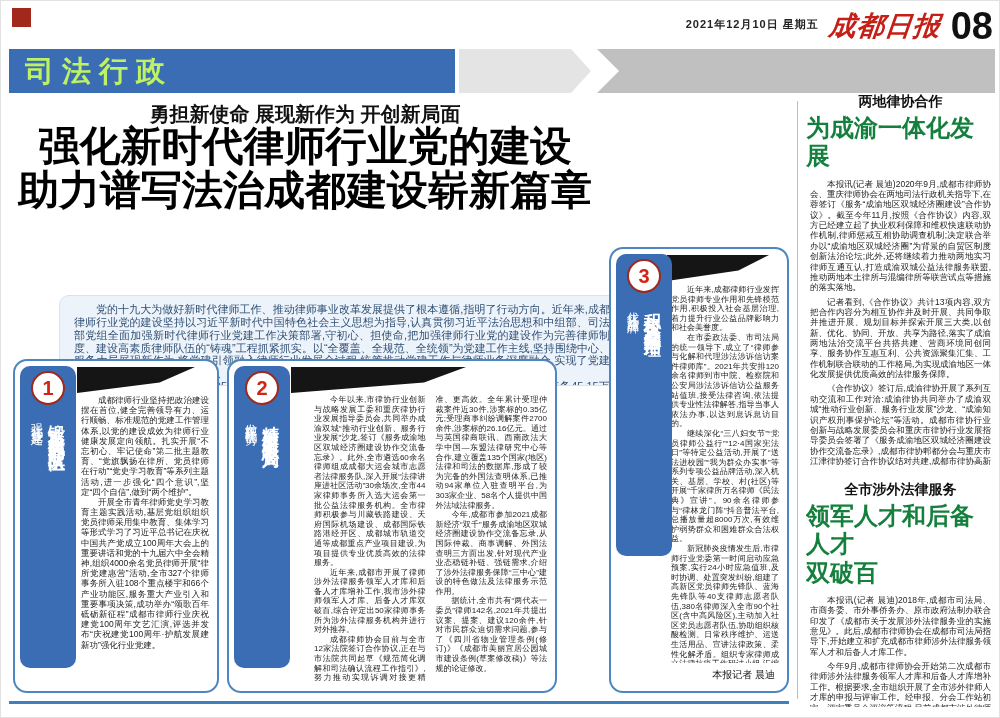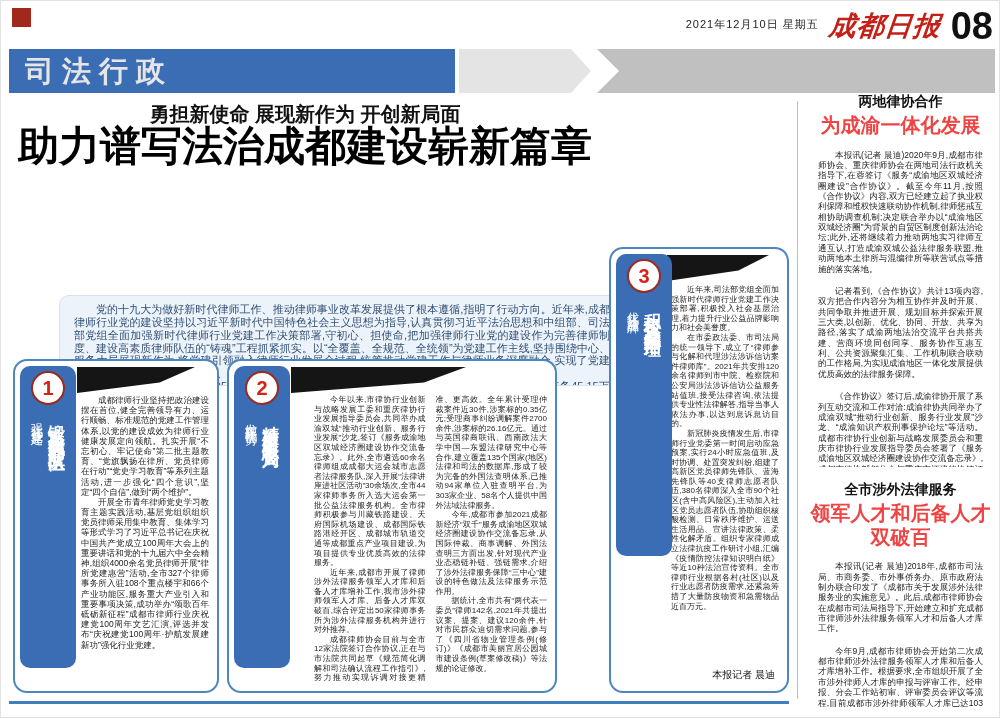--- a/index.html
+++ b/index.html
@@ -2,27 +2,27 @@
 <html><head>
 <meta charset="utf-8">
 <style>
   html,body{margin:0;padding:0;background:#f2f2f2;}
   .page{position:relative;width:1000px;height:718px;background:#ffffff;margin:0 auto;
         font-family:"Liberation Sans",sans-serif;overflow:hidden;border:1px solid #e2e2e2;box-sizing:border-box;}
 
   
   .corner-mark{position:absolute;left:11px;top:7px;width:19px;height:19px;background:#a1281b;}
   .masthead{position:absolute;top:6px;right:6px;display:flex;align-items:center;gap:10px;}
-  .dateline{font-size:11px;color:#222;letter-spacing:1px;padding-bottom:4px;}
+  .dateline{font-size:11px;color:#222;letter-spacing:1px;padding-bottom:4px;font-weight:bold;}
   .paper-logo{font-family:"Liberation Serif",serif;font-style:italic;font-weight:bold;
               font-size:27px;color:#c52017;transform:skewX(-6deg);letter-spacing:1px;}
   .page-number{font-size:38px;font-weight:bold;color:#111;line-height:1;text-align:center;}
 
   
-  .banner{position:absolute;left:8px;top:48px;height:44px;width:446px;background:#3a6db4;color:#e5e5e5;
+  .banner{position:absolute;left:8px;top:48px;height:44px;width:446px;background:#3a6db4;color:#bef264;
           font-size:29px;font-weight:bold;line-height:44px;padding-left:16px;letter-spacing:8px;box-sizing:border-box;}
   .banner-arrow1{position:absolute;left:458px;top:48px;width:132px;height:44px;background:#e4e4e4;
           clip-path:polygon(0 0,calc(100% - 20px) 0,100% 50%,calc(100% - 20px) 100%,0 100%);}
   .banner-arrow2{position:absolute;left:596px;top:48px;width:398px;height:44px;background:#c0c0c0;
           clip-path:polygon(0 0,100% 0,100% 100%,0 100%,22px 50%);}
 
   
   .kicker{position:absolute;left:4px;top:100px;width:600px;text-align:center;
           font-size:20px;font-weight:bold;color:#111;}
   .headline{position:absolute;left:4px;top:124px;width:600px;text-align:center;color:#000;
@@ -61,24 +61,24 @@
   #sec2 .boxtext{font-size:8px;column-count:2;column-gap:10px;column-fill:auto;margin-left:19px;}
   #sec3 .boxtext{left:60px;top:36px;bottom:28px;font-size:8px;}
   .byline{position:absolute;right:12px;bottom:9px;font-size:10px;font-weight:normal;color:#111;}
 
   
   .divider-v{position:absolute;left:796px;top:100px;height:598px;width:1px;background:#a8c2dc;}
   .sb-art{position:absolute;left:805px;width:189px;overflow:hidden;}
   #sbArt1{top:92px;height:374px;}
   #sbArt2{top:480px;height:226px;}
   .sb-kicker{text-align:center;font-size:14px;font-weight:bold;color:#111;margin:0 0 3px;}
-  .sb-title{text-align:center;font-size:20px;font-weight:bold;color:#ef4444;line-height:1.18;margin:0 0 8px;
+  .sb-title{text-align:left;font-size:24px;font-weight:bold;color:#15803d;line-height:1.18;margin:0 0 8px;
             font-family:"DejaVu Sans","Liberation Sans",sans-serif;}
   .sb-body{font-size:8.5px;line-height:1.22;text-align:justify;color:#1c1c1c;}
-  .sb-body p{margin:12px;text-indent:2em;}
+  .sb-body p{margin:4px;text-indent:2em;}
 
   .bottom-rule{position:absolute;left:8px;top:700px;width:780px;height:3px;background:#3f7fbe;}
 </style>
 </head>
 <body>
 
 <div class="page">
 
   <div class="corner-mark"></div>
   <div class="masthead">
@@ -86,20 +86,21 @@
     <span class="paper-logo">成都日报</span>
     <span class="page-number">08</span>
   </div>
 
   <div class="banner">司法行政</div>
   <div class="banner-arrow1"></div>
   <div class="banner-arrow2"></div>
 
   <div class="kicker">勇担新使命  展现新作为  开创新局面</div>
   <div class="headline">
+    <div>强化新时代律师行业党的建设</div>
     <div>助力谱写法治成都建设崭新篇章</div>
   </div>
 
   <div class="intro">
     <p>党的十九大为做好新时代律师工作、推动律师事业改革发展提供了根本遵循,指明了行动方向。近年来,成都律师行业党的建设坚持以习近平新时代中国特色社会主义思想为指导,认真贯彻习近平法治思想和中组部、司法部党组全面加强新时代律师行业党建工作决策部署,守初心、担使命,把加强律师行业党的建设作为完善律师制度、建设高素质律师队伍的“铸魂”工程抓紧抓实。以“全覆盖、全规范、全统领”为党建工作主线,坚持围绕中心、服务大局展现新作为,将党建引领融入律师行业发展全过程,统筹推动党建工作与律师业务深度融合,实现了党建工作与律师行业发展同频共振、互促共进,不断推动开创成都律师行业发展新局面。</p>
     <p>截至2021年底,全市共计955家律所,执业律师16691人,党员律师4452人,全年共办理各类法律事务45.15万件,为推动法治成都建设作出了积极贡献。</p>
   </div>
 
   <div class="sec" id="sec1">
     <div class="flag"></div>
@@ -137,22 +138,23 @@
   <div class="sec" id="sec3">
     <div class="flag"></div>
     <div class="strip">
       <div class="badge">3</div>
       <div class="vtitles">
         <span class="vt-main">积极投入社会基层治理</span>
         <span class="vt-sub">优化公益品牌</span>
       </div>
     </div>
     <div class="boxtext">
-      <p>近年来,司法部党组全面加强新时代律师行业党建工作决策部署,积极投入社会基层治理,着力提升行业公益品牌影响力和社会美誉度。</p>
+      <p>近年来,成都律师行业发挥党员律师专业作用和先锋模范作用,积极投入社会基层治理,着力提升行业公益品牌影响力和社会美誉度。</p>
       <p>在市委政法委、市司法局的统一领导下,成立了“律师参与化解和代理涉法涉诉信访案件律师库”。2021年共安排120余名律师到市中院、检察院和公安局涉法涉诉信访公益服务站值班,接受法律咨询,依法提供专业性法律解答,指导当事人依法办事,以达到息诉息访目的。</p>
+      <p>继续深化“三八妇女节”“党员律师公益行”“12·4国家宪法日”等特定公益活动,开展了“送法进校园”“我为群众办实事”等系列专项公益品牌活动,深入机关、基层、学校、村(社区)等开展“千家律所万名律师《民法典》宣讲”。90余名律师参与“律林龙门阵”抖音普法平台,总播放量超8000万次,有效维护弱势群众和困难群众合法权益。</p>
       <p>新冠肺炎疫情发生后,市律师行业党委第一时间启动应急预案,实行24小时应急值班,及时协调、处置突发纠纷,组建了高新区党员律师先锋队、蓝海先锋队等40支律师志愿者队伍,380名律师深入全市90个社区(含中高风险区),主动加入社区党员志愿者队伍,协助组织核酸检测、日常秩序维护、运送生活用品、宣讲法律政策、柔性化解矛盾。组织专家律师成立法律抗疫工作研讨小组,汇编《疫情防控法律知识明白纸》等近10种法治宣传资料。全市律师行业根据各村(社区)以及行业志愿者防疫需求,还紧急筹措了大量防疫物资和急需物品近百万元。</p>
     </div>
     <div class="byline">本报记者 晨迪</div>
   </div>
 
   <div class="divider-v"></div>
 
   <div class="sb-art" id="sbArt1">
     <p class="sb-kicker">两地律协合作</p>
     <p class="sb-title">

